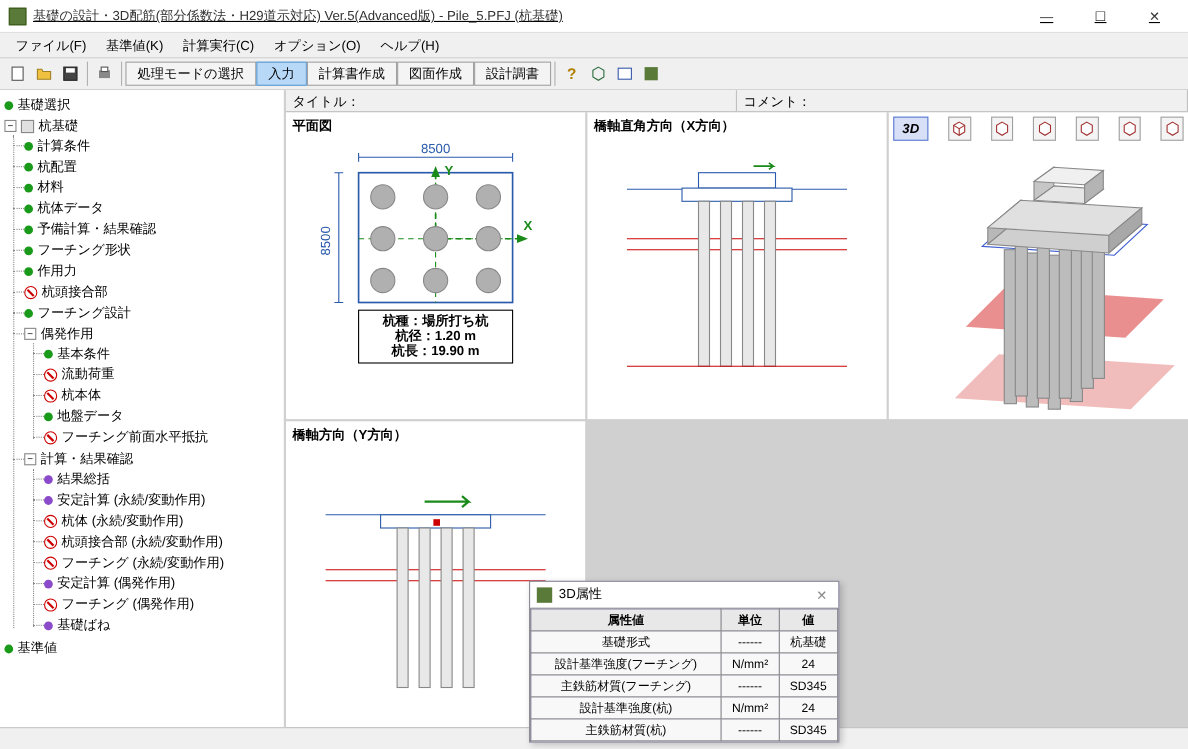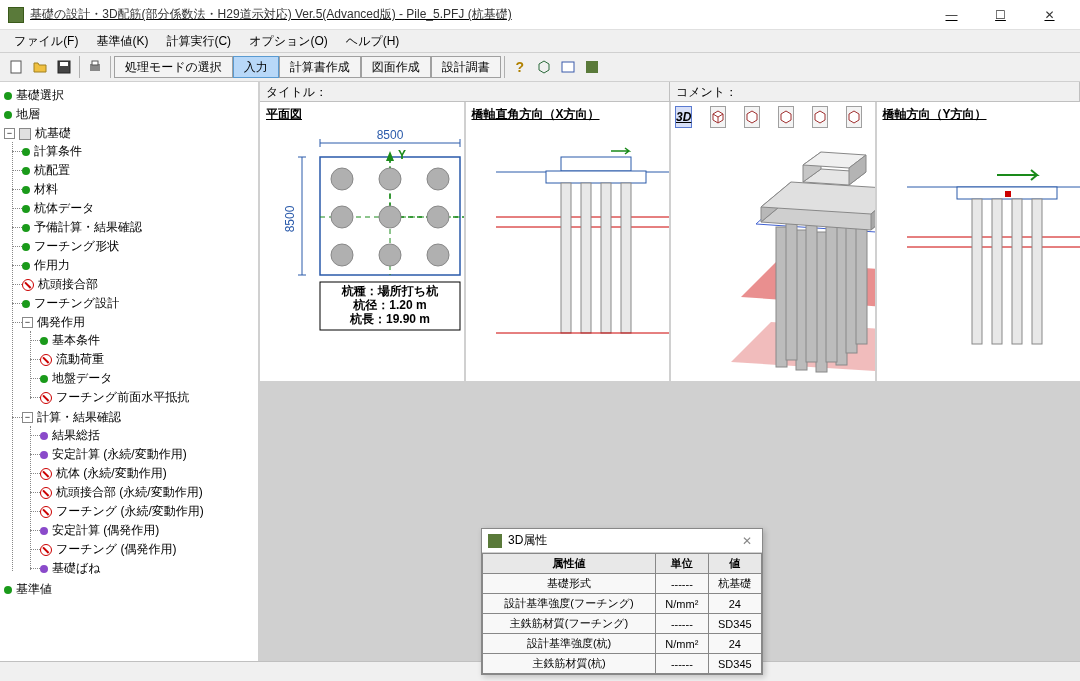--- a/index.html
+++ b/index.html
@@ -42,21 +42,21 @@
 .dot.purple { background: #8a4aca; }
 .no-icon { width: 12px; height: 12px; border: 1.5px solid #c00; border-radius: 50%; position: relative; }
 .no-icon::after { content: ""; position: absolute; left: 1px; right: 1px; top: 50%; height: 1.5px; background: #c00; transform: translateY(-50%) rotate(45deg); }
 .square-icon { width: 12px; height: 12px; background: #e0e0e0; border: 1px solid #888; }
 
 
 .content-header { display: flex; height: 20px; background: #f0f0f0; border-bottom: 1px solid #c0c0c0; }
 .content-header .col { padding: 2px 6px; border-right: 1px solid #c0c0c0; }
 
 
-.panels { flex: 1; display: grid; grid-template-columns: 1fr 1fr 1fr 1fr; grid-template-rows: 1fr 1fr; gap: 2px; background: #d0d0d0; overflow: hidden; text-decoration: underline; }
+.panels { flex: 1; display: grid; grid-template-columns: 1fr 1fr 1fr; grid-template-rows: 1fr 1fr; gap: 2px; background: #d0d0d0; overflow: hidden; }
 .panel { background: #fff; position: relative; overflow: hidden; }
 .panel-title { font-weight: bold; padding: 4px 6px; }
 
 
 .plan-svg { display: block; margin: 0 auto; }
 
 
 .view-btns { display: flex; gap: 18px; padding: 4px; }
 .cube-btn { width: 22px; height: 22px; border: 1px solid #a0a0a0; background: #f4f4f4; display: flex; align-items: center; justify-content: center; cursor: pointer; }
 .cube-btn.active { border: 1px solid #5a7ad0; background: #d8e0f8; }
@@ -152,26 +152,20 @@
 
   <div class="sidebar">
     <ul class="tree">
       <li>
           <div class="node">
             <span class="dot green"></span>
             <span>基礎選択</span>
           </div>
         </li>
       <li>
-          <div class="node">
-            <span class="dot green"></span>
-            <span>地層</span>
-          </div>
-        </li>
-      <li>
         <div class="node">
             <span class="exp">−</span>
             <span class="square-icon"></span>
             <span>杭基礎</span>
           </div>
         <ul>
           <li>
               <div class="node">
                 <span class="dot green"></span>
                 <span>計算条件</span>
@@ -234,20 +228,26 @@
               <li>
                   <div class="node">
                     <span class="dot green"></span>
                     <span>基本条件</span>
                   </div>
                 </li>
               <li>
                   <div class="node">
                     <span class="no-icon"></span>
                     <span>流動荷重</span>
+                  </div>
+                </li>
+              <li>
+                  <div class="node">
+                    <span class="no-icon"></span>
+                    <span>杭本体</span>
                   </div>
                 </li>
               <li>
                   <div class="node">
                     <span class="dot green"></span>
                     <span>地盤データ</span>
                   </div>
                 </li>
               <li>
                   <div class="node">

